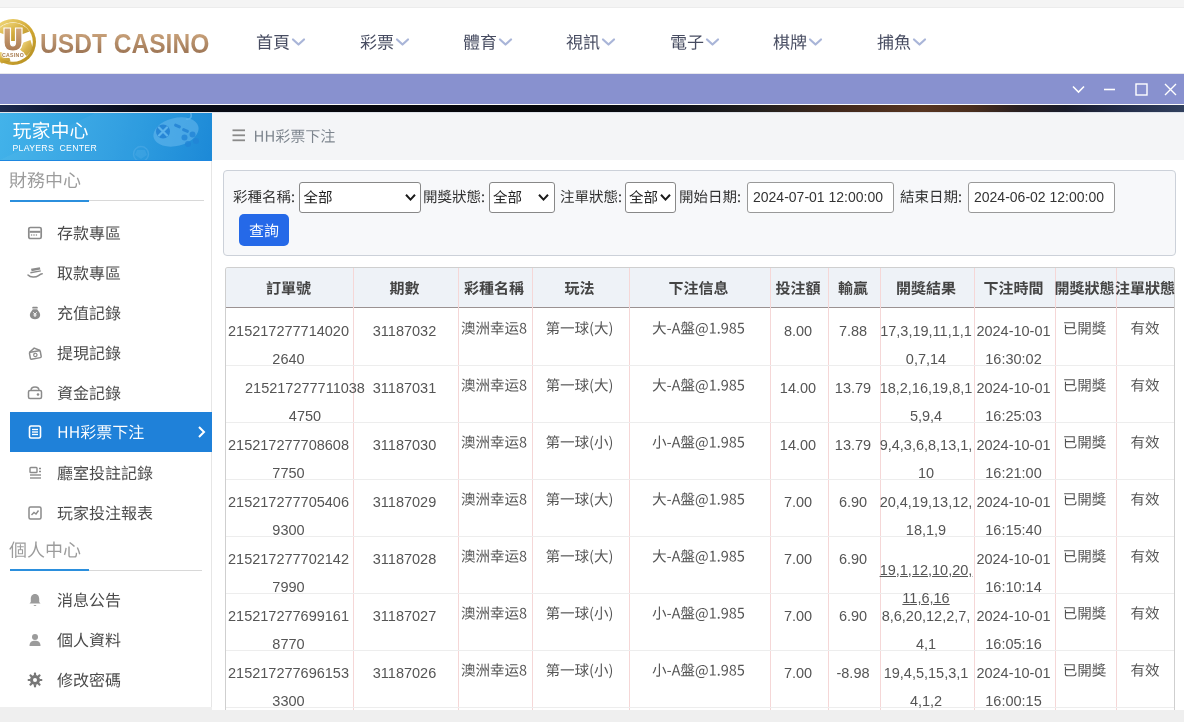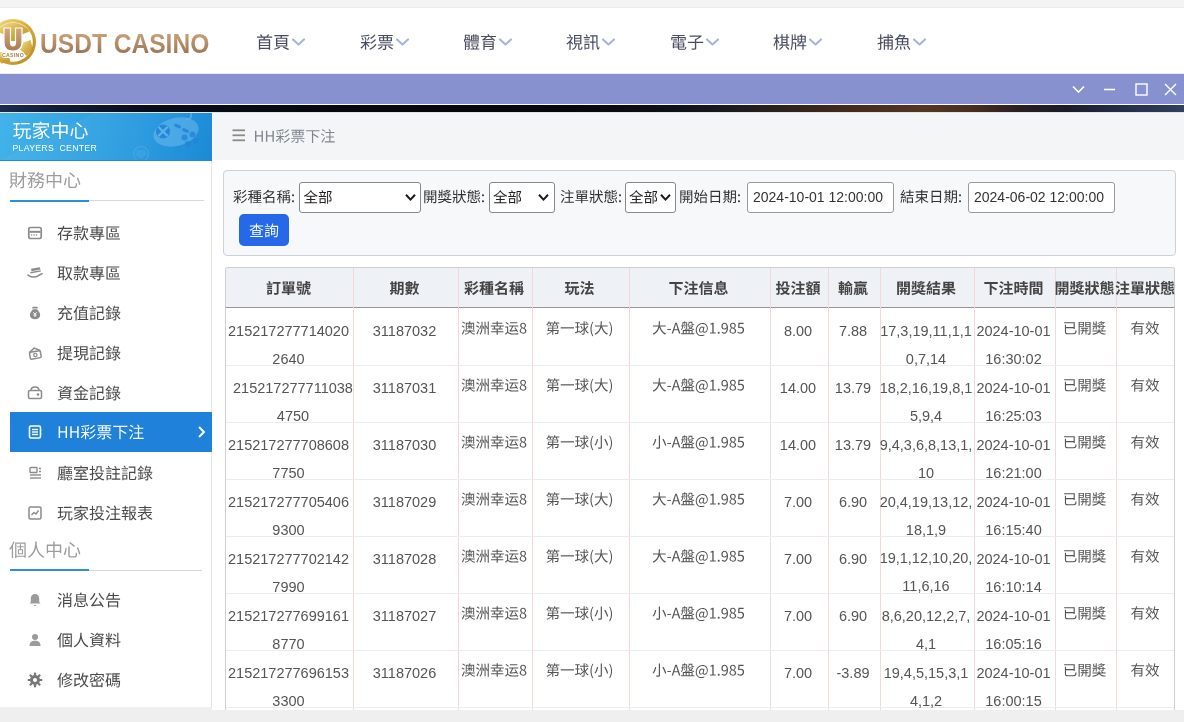--- a/index.html
+++ b/index.html
@@ -133,21 +133,21 @@
     <circle cx="9" cy="9" r="2" fill="#fff"></circle>
   </svg>
 
 <div class="abs" style="left:212px;top:113px;width:972px;height:47px;background:#f4f5f7"></div>
 <div class="abs" style="left:223px;top:170px;width:953px;height:86px;background:#f7f8fa;border:1px solid #ccd1d9;border-radius:4px"></div>
 <div class="abs" style="left:299px;top:182px;width:121.5px;height:31px;background:#fff;border:1px solid #888;border-radius:3px"></div>
 <div class="abs" style="left:488.5px;top:182px;width:66.5px;height:31px;background:#fff;border:1px solid #888;border-radius:3px"></div>
 <div class="abs" style="left:624.5px;top:182px;width:51px;height:31px;background:#fff;border:1px solid #888;border-radius:3px"></div>
 <div class="abs" style="left:747px;top:182px;width:146.5px;height:31px;background:#fff;border:1px solid #999;border-radius:3px"></div>
 <div class="abs" style="left:968px;top:182px;width:146.5px;height:31px;background:#fff;border:1px solid #999;border-radius:3px"></div>
-<div class="abs" style="left:753px;top:188.5px;width:140px;font-size:14px;color:#333">2024-10-01 12:00:00</div>
+<div class="abs" style="left:753px;top:188.5px;width:140px;font-size:14px;color:#333">2024-07-01 12:00:00</div>
 <div class="abs" style="left:974px;top:188.5px;width:140px;font-size:14px;color:#333">2024-06-02 12:00:00</div>
 <div class="abs" style="left:239px;top:214px;width:50px;height:32px;background:#2569e8;border-radius:5px"></div>
 
 <div class="abs" style="left:0;top:707px;width:1184px;height:15px;background:#efefef"></div>
 <div class="abs" style="left:212px;top:707px;width:972px;height:3px;background:#fff"></div>
 
 <div class="abs" style="left:225px;top:267px;width:950px;height:443px;background:#fff;border:1px solid #cfcfcf;border-bottom:none;border-radius:3px 3px 0 0;overflow:hidden">
 <div style="position:absolute;left:0;top:0;width:948px;height:40px;background:#eef2f7;border-bottom:1.5px solid #9b9292"></div>
 <div style="position:absolute;left:127px;top:0;width:1px;height:442px;background:#f5d7d7"></div>
     <div style="position:absolute;left:232px;top:0;width:1px;height:442px;background:#f5d7d7"></div>
@@ -166,21 +166,21 @@
     <div style="position:absolute;left:0;top:325px;width:948px;height:1px;background:#ededed"></div>
     <div style="position:absolute;left:0;top:382px;width:948px;height:1px;background:#ededed"></div>
     <div style="position:absolute;left:0;top:439px;width:948px;height:1px;background:#ededed"></div>
 </div>
 <div class="lt" style="left:225px;top:317px;width:127px;">215217277714020<br>2640</div>
 <div class="lt" style="left:352px;top:317px;width:105px;">31187032</div>
 <div class="lt" style="left:769px;top:317px;width:58px;">8.00</div>
 <div class="lt" style="left:827px;top:317px;width:52px;">7.88</div>
 <div class="lt" style="left:879px;top:317px;width:94px;">17,3,19,11,1,1<br>0,7,14</div>
 <div class="lt" style="left:973px;top:317px;width:81px;">2024-10-01<br>16:30:02</div>
-<div class="lt" style="left:217px;top:374px;width:152px;">215217277711038<br>4750</div>
+<div class="lt" style="left:229px;top:374px;width:152px;">215217277711038<br>4750</div>
 <div class="lt" style="left:352px;top:374px;width:105px;">31187031</div>
 <div class="lt" style="left:769px;top:374px;width:58px;">14.00</div>
 <div class="lt" style="left:827px;top:374px;width:52px;">13.79</div>
 <div class="lt" style="left:879px;top:374px;width:94px;">18,2,16,19,8,1<br>5,9,4</div>
 <div class="lt" style="left:973px;top:374px;width:81px;">2024-10-01<br>16:25:03</div>
 <div class="lt" style="left:225px;top:431px;width:127px;">215217277708608<br>7750</div>
 <div class="lt" style="left:352px;top:431px;width:105px;">31187030</div>
 <div class="lt" style="left:769px;top:431px;width:58px;">14.00</div>
 <div class="lt" style="left:827px;top:431px;width:52px;">13.79</div>
 <div class="lt" style="left:879px;top:431px;width:94px;">9,4,3,6,8,13,1,<br>10</div>
@@ -188,32 +188,32 @@
 <div class="lt" style="left:225px;top:488px;width:127px;">215217277705406<br>9300</div>
 <div class="lt" style="left:352px;top:488px;width:105px;">31187029</div>
 <div class="lt" style="left:769px;top:488px;width:58px;">7.00</div>
 <div class="lt" style="left:827px;top:488px;width:52px;">6.90</div>
 <div class="lt" style="left:879px;top:488px;width:94px;">20,4,19,13,12,<br>18,1,9</div>
 <div class="lt" style="left:973px;top:488px;width:81px;">2024-10-01<br>16:15:40</div>
 <div class="lt" style="left:225px;top:545px;width:127px;">215217277702142<br>7990</div>
 <div class="lt" style="left:352px;top:545px;width:105px;">31187028</div>
 <div class="lt" style="left:769px;top:545px;width:58px;">7.00</div>
 <div class="lt" style="left:827px;top:545px;width:52px;">6.90</div>
-<div class="lt" style="left:879px;top:544px;width:94px;">19,1,12,10,20,<br>11,6,16</div>
+<div class="lt" style="left:879px;top:556px;width:94px;text-decoration:underline;">19,1,12,10,20,<br>11,6,16</div>
 <div class="lt" style="left:973px;top:545px;width:81px;">2024-10-01<br>16:10:14</div>
 <div class="lt" style="left:225px;top:602px;width:127px;">215217277699161<br>8770</div>
 <div class="lt" style="left:352px;top:602px;width:105px;">31187027</div>
 <div class="lt" style="left:769px;top:602px;width:58px;">7.00</div>
 <div class="lt" style="left:827px;top:602px;width:52px;">6.90</div>
 <div class="lt" style="left:879px;top:602px;width:94px;">8,6,20,12,2,7,<br>4,1</div>
 <div class="lt" style="left:973px;top:602px;width:81px;">2024-10-01<br>16:05:16</div>
 <div class="lt" style="left:225px;top:659px;width:127px;">215217277696153<br>3300</div>
 <div class="lt" style="left:352px;top:659px;width:105px;">31187026</div>
 <div class="lt" style="left:769px;top:659px;width:58px;">7.00</div>
-<div class="lt" style="left:827px;top:659px;width:52px;">-3.89</div>
+<div class="lt" style="left:827px;top:659px;width:52px;">-8.98</div>
 <div class="lt" style="left:879px;top:659px;width:94px;">19,4,5,15,3,1<br>4,1,2</div>
 <div class="lt" style="left:973px;top:659px;width:81px;">2024-10-01<br>16:00:15</div>
 <svg width="1184" height="722" viewBox="0 0 1184 722" style="position:absolute;left:0;top:0;pointer-events:none;z-index:50">
     <defs>
       <path id="gR9996" d="M243 -312H755V-210H243ZM243 -373V-472H755V-373ZM243 -150H755V-44H243ZM228 -815C259 -782 294 -736 313 -702H54V-632H456C450 -602 442 -568 433 -539H168V80H243V23H755V80H833V-539H512L546 -632H949V-702H696C725 -737 757 -779 785 -820L702 -842C681 -800 643 -742 611 -702H345L389 -725C370 -758 331 -808 294 -844Z"></path>
       <path id="gR9801" d="M255 -419H760V-328H255ZM255 -270H760V-177H255ZM255 -568H760V-477H255ZM574 -51C691 -11 810 42 881 81L952 30C874 -10 745 -62 628 -100ZM359 -105C290 -59 154 -7 46 22C63 37 86 64 98 80C205 49 341 -4 428 -57ZM81 -788V-719H456C450 -689 443 -656 435 -628H177V-117H840V-628H513L542 -719H916V-788Z"></path>
       <path id="gR5F69" d="M524 -828C413 -794 214 -769 50 -755C58 -738 68 -711 70 -693C237 -704 441 -728 571 -765ZM79 -626C116 -578 152 -510 166 -465L227 -494C211 -538 174 -603 136 -652ZM256 -661C285 -612 312 -546 322 -501L385 -524C374 -567 345 -631 316 -680ZM497 -683C476 -624 437 -540 407 -487L464 -467C496 -516 537 -595 569 -662ZM845 -823C788 -746 681 -665 592 -618C612 -603 634 -580 648 -562C743 -617 850 -704 920 -793ZM874 -548C810 -467 695 -382 598 -333C618 -319 641 -295 654 -278C756 -334 872 -425 946 -517ZM897 -266C825 -146 687 -41 542 17C562 34 584 60 596 80C748 11 888 -101 971 -236ZM363 -313H367L363 -309ZM290 -487V-382H57V-313H268C210 -213 114 -111 27 -58C43 -41 63 -12 73 8C148 -46 229 -133 290 -223V78H363V-243C421 -192 478 -129 507 -85L558 -135C523 -185 450 -259 379 -313H570V-382H363V-487Z"></path>
       <path id="gR7968" d="M646 -107C729 -60 834 10 884 56L942 11C887 -35 782 -101 700 -145ZM175 -365V-305H827V-365ZM271 -148C218 -85 129 -24 44 14C61 26 90 51 102 64C185 20 281 -51 341 -124ZM54 -236V-173H463V-2C463 10 460 14 445 14C430 15 383 15 327 13C337 33 348 61 351 81C424 81 470 80 500 69C531 58 539 39 539 0V-173H949V-236ZM125 -661V-430H881V-661H646V-738H929V-800H65V-738H347V-661ZM416 -738H575V-661H416ZM195 -604H347V-488H195ZM416 -604H575V-488H416ZM646 -604H807V-488H646Z"></path>
       <path id="gR9AD4" d="M564 -250H830V-166H564ZM498 -301V-115H900V-301ZM59 -537V-400H113V84H177V-101H326V-4C326 6 323 10 314 10C305 10 274 10 242 9C250 27 260 55 263 74C311 74 342 74 364 63C385 52 392 32 392 -4V-406H449V-349H948V-406H452V-537H393V-805H109V-537ZM547 -93C559 -64 573 -28 582 2H438V60H957V2H807C823 -27 841 -61 857 -93L789 -113C779 -81 762 -33 746 2H648C639 -30 621 -75 605 -110ZM470 -763V-459H923V-763H791V-840H729V-763H656V-840H595V-763ZM529 -586H606V-513H529ZM656 -586H732V-513H656ZM783 -586H862V-513H783ZM529 -709H606V-637H529ZM656 -709H732V-637H656ZM783 -709H862V-637H783ZM177 -230H326V-155H177ZM177 -284V-355H326V-284ZM358 -416H120V-482H388V-416ZM169 -537V-629H232V-537ZM330 -537H277V-681H169V-743H330Z"></path>
       <path id="gR80B2" d="M733 -361V-283H274V-361ZM199 -424V81H274V-93H733V-5C733 12 727 18 706 18C687 20 612 20 538 17C548 35 560 62 564 80C662 80 724 80 760 70C796 60 808 40 808 -4V-424ZM274 -227H733V-148H274ZM431 -826C447 -800 464 -768 479 -740H62V-673H327C276 -626 225 -588 206 -576C180 -558 159 -547 140 -544C148 -523 161 -484 165 -467C198 -480 249 -482 760 -512C790 -485 816 -461 835 -441L896 -486C844 -535 747 -614 671 -673H941V-740H568C551 -772 526 -815 506 -847ZM599 -647 692 -570 286 -551C337 -585 390 -628 439 -673H640Z"></path>

